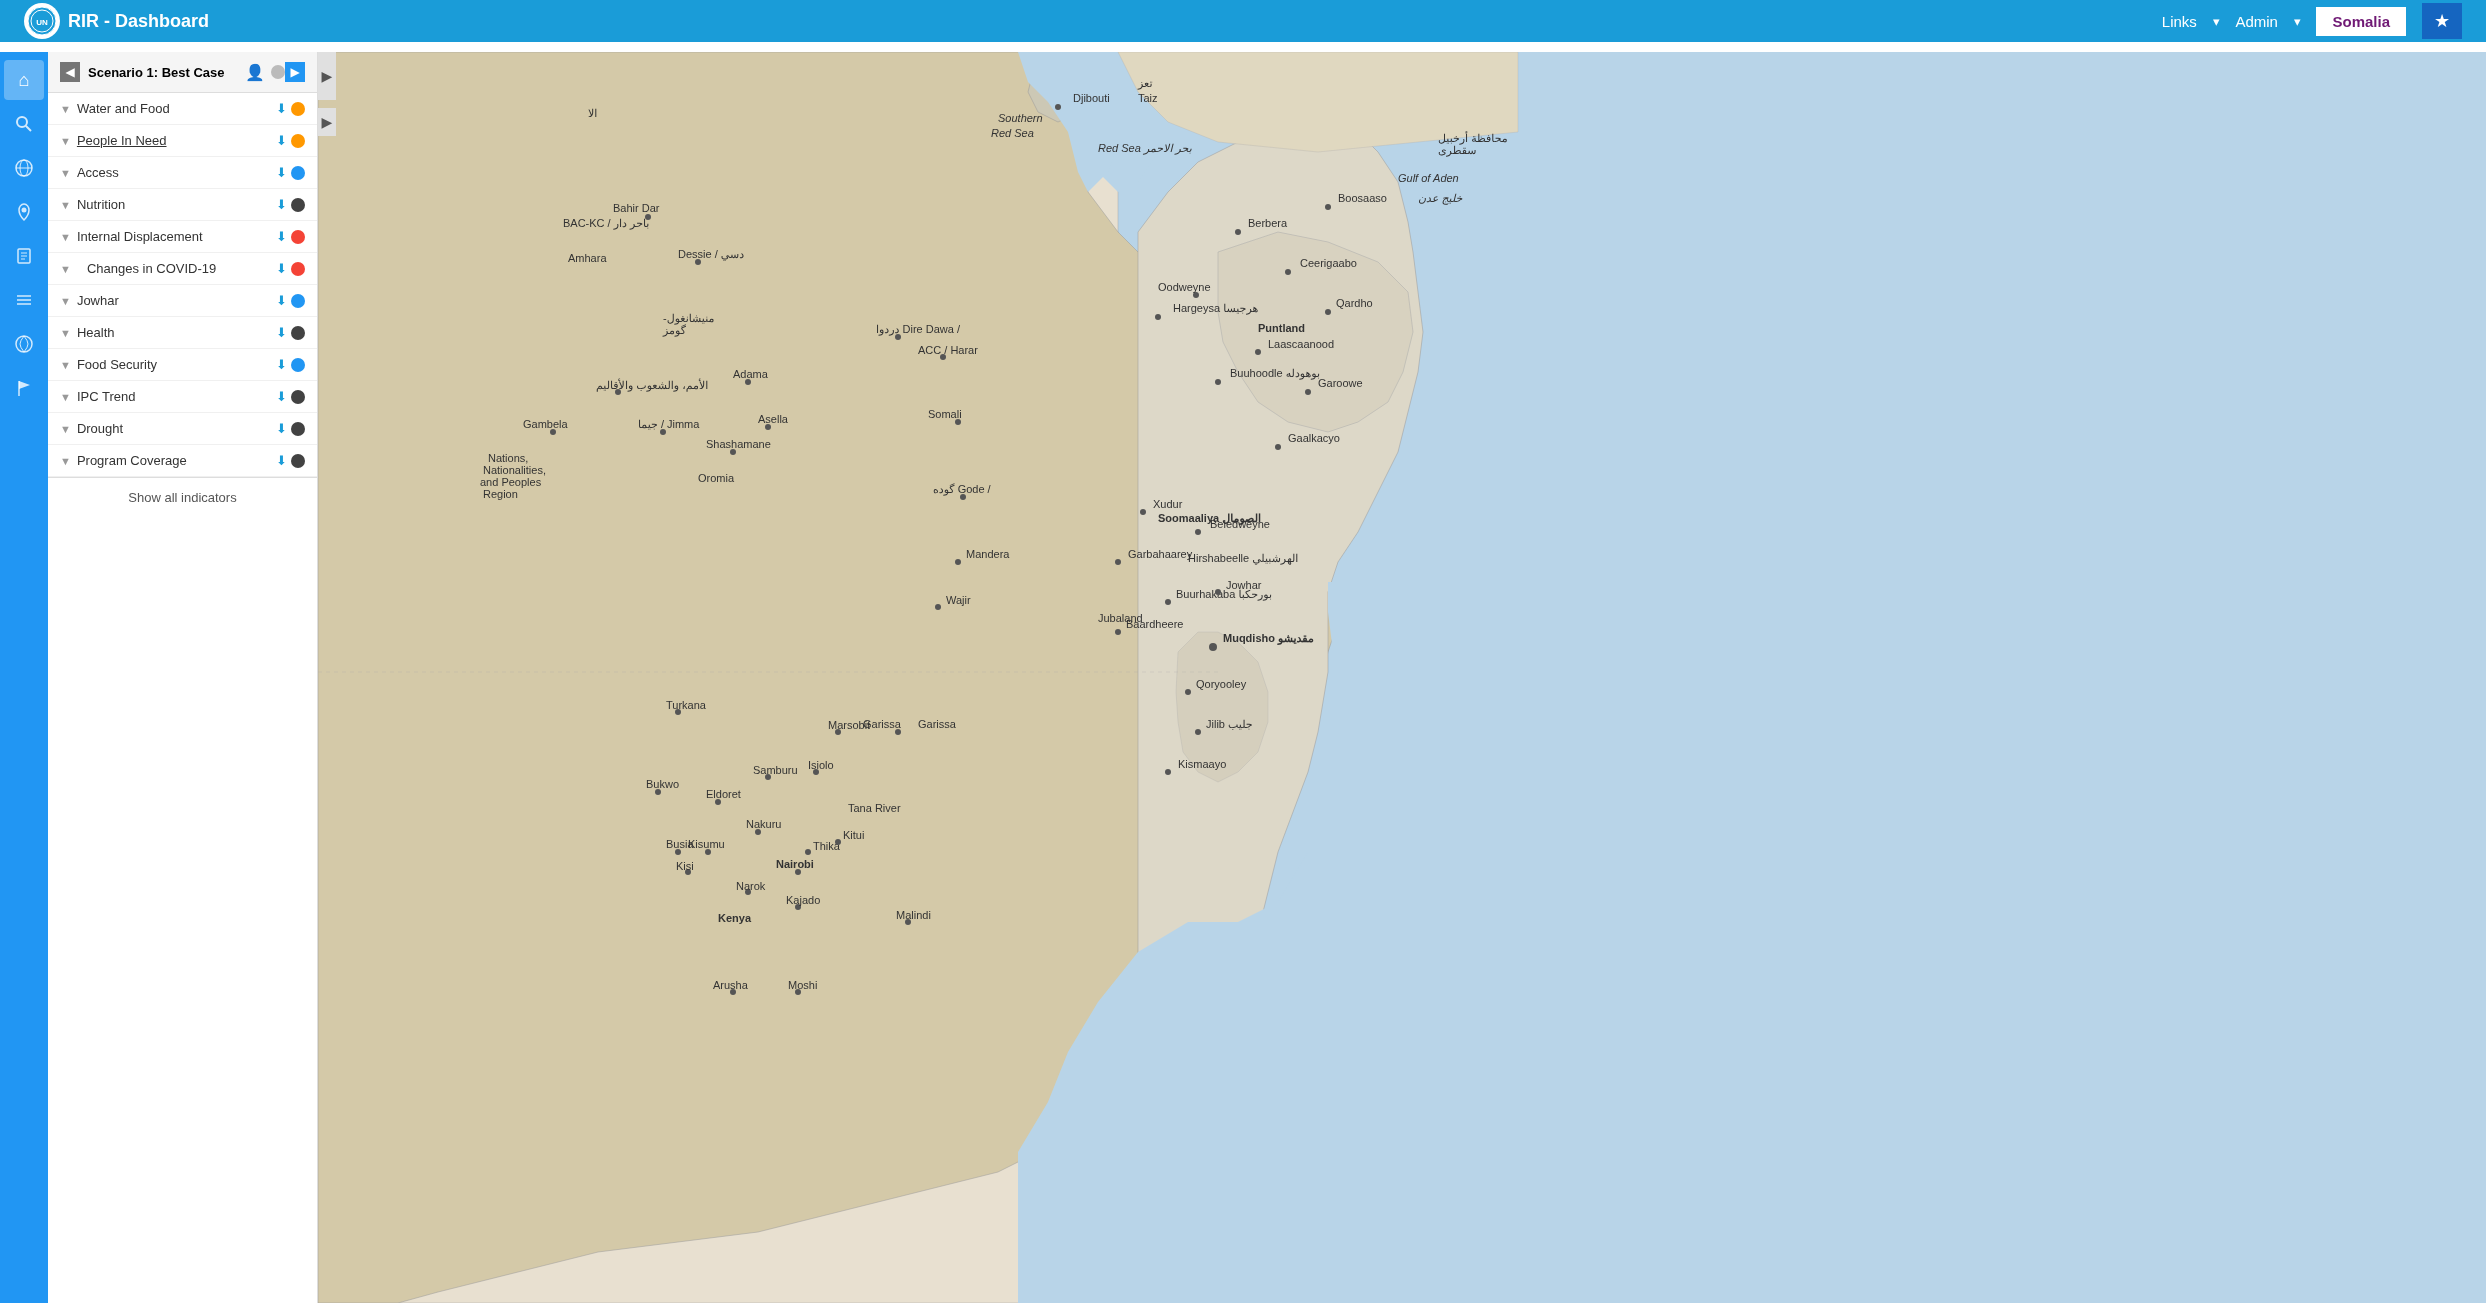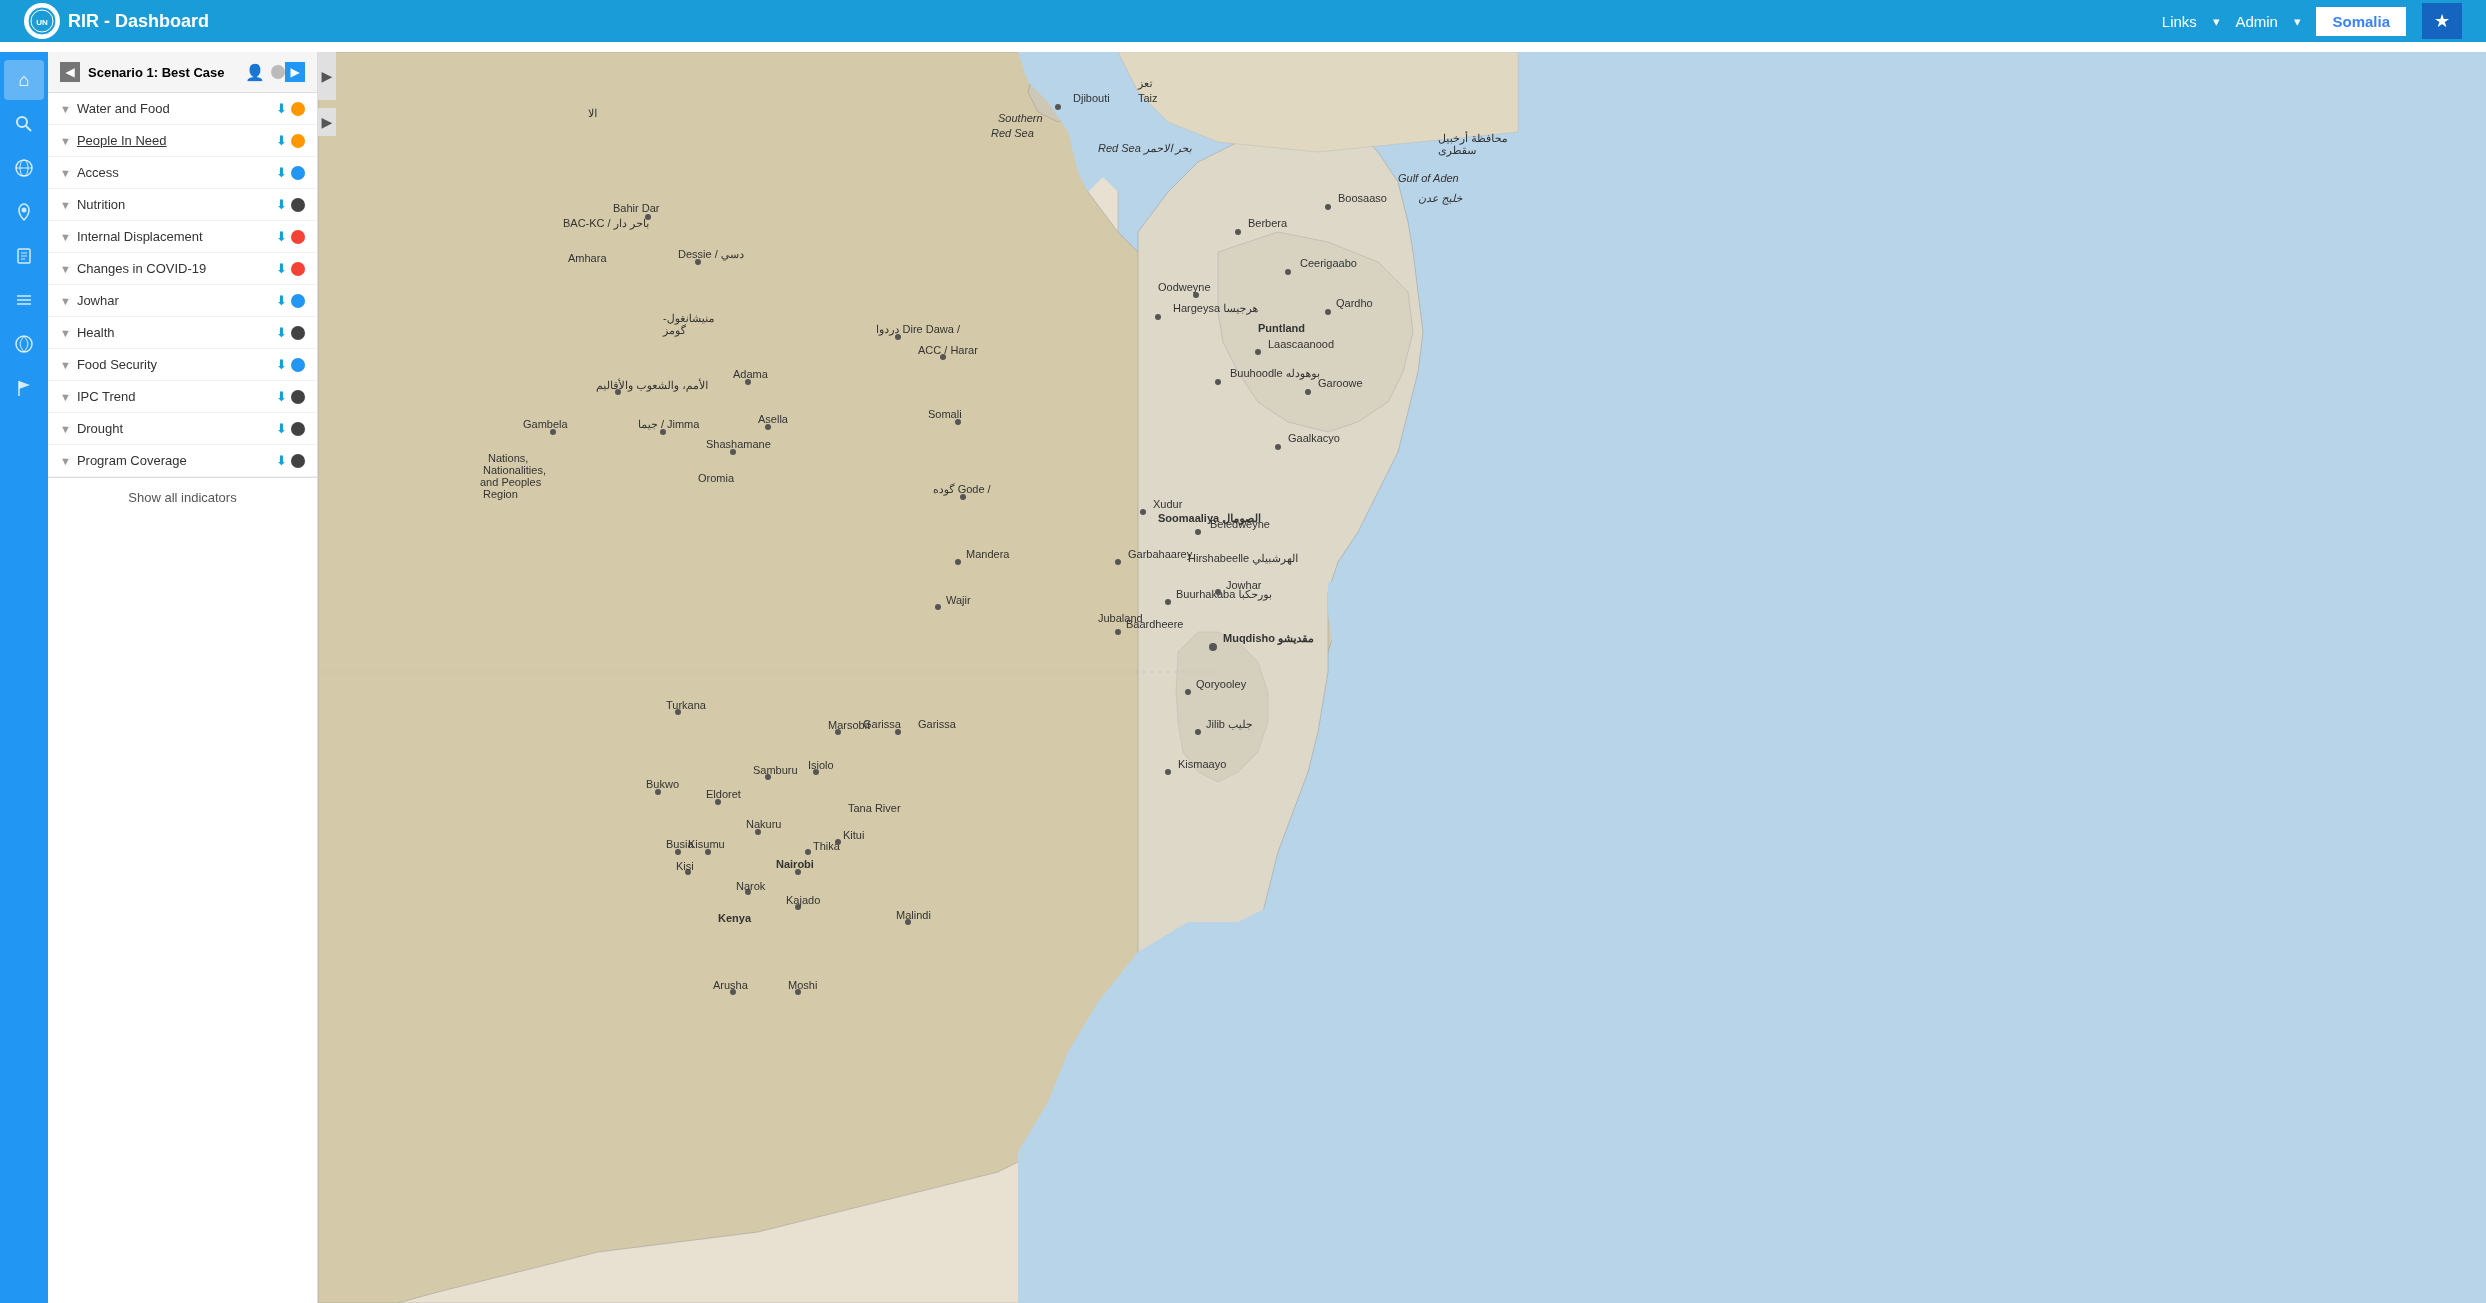--- a/index.html
+++ b/index.html
@@ -36,21 +36,21 @@
       display: flex;
       align-items: center;
       gap: 16px;
     }
     .navbar-link {
       color: white;
       cursor: pointer;
       font-size: 15px;
     }
     .navbar-country {
-      color: #3b82f6;
+      color: #701a75;
       background: white;
       border: none;
       padding: 6px 16px;
       font-size: 15px;
       font-weight: bold;
       cursor: pointer;
     }
     .navbar-star {
       background: #1565c0;
       color: white;
@@ -369,21 +369,21 @@
       <div class="indicator-row">
       <span class="chevron-icon">▼</span>
       <span class="indicator-name" style="margin-left:6px;">Internal Displacement</span>
       <div class="indicator-controls">
         <span class="download-icon">⬇</span>
         <div class="status-dot dot-red"></div>
       </div>
     </div>
       <div class="indicator-row">
       <span class="chevron-icon">▼</span>
-      <span class="indicator-name" style="margin-left:6px;">Changes in COVID-19</span>
+      <span class="indicator-name" style="margin-left:16px;">Changes in COVID-19</span>
       <div class="indicator-controls">
         <span class="download-icon">⬇</span>
         <div class="status-dot dot-red"></div>
       </div>
     </div>
       <div class="indicator-row">
       <span class="chevron-icon">▼</span>
       <span class="indicator-name" style="margin-left:6px;">Jowhar</span>
       <div class="indicator-controls">
         <span class="download-icon">⬇</span>

